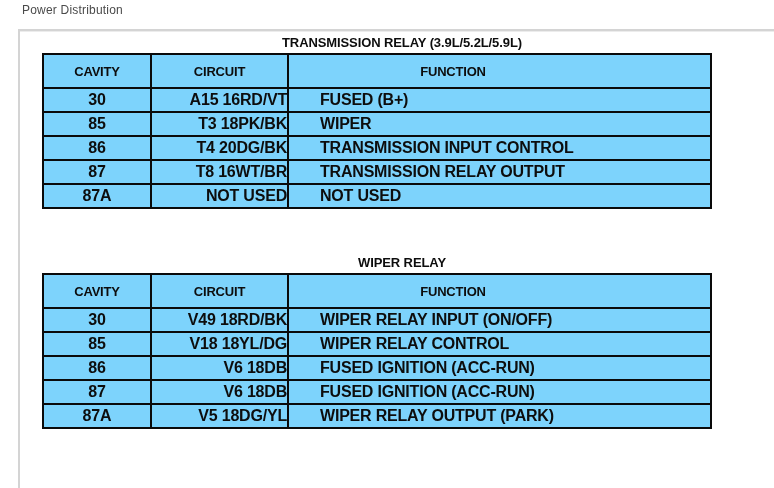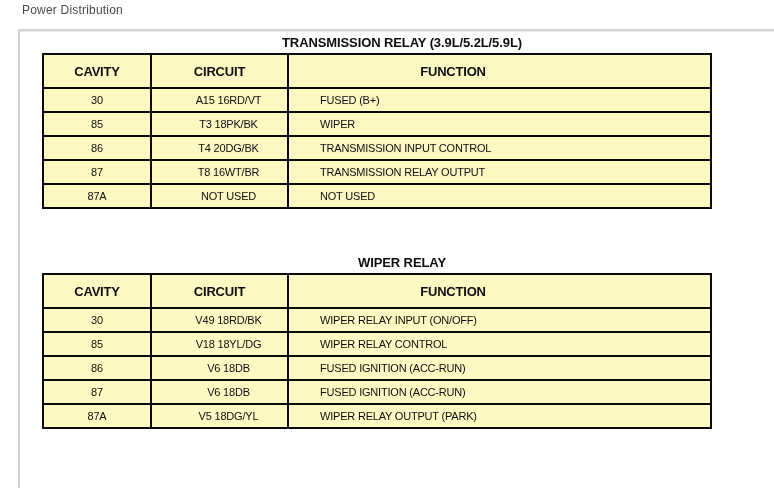--- a/index.html
+++ b/index.html
@@ -40,46 +40,46 @@
     font-weight: 700;
     color: #0d0d0d;
     letter-spacing: -0.1px;
     margin-bottom: 3px;
     white-space: nowrap;
   }
   table.relay-table {
     border-collapse: collapse;
     table-layout: fixed;
     width: 668px;
-    background: #fef9c3;
+    background: #7dd3fc;
   }
   .relay-table th, .relay-table td {
     border: 2px solid #0a0a0a;
     color: #0d0d0d;
     letter-spacing: -0.2px;
     white-space: nowrap;
     overflow: hidden;
   }
   .relay-table th {
     height: 34px;
     font-size: 13px;
     font-weight: 700;
     text-align: center;
     vertical-align: middle;
   }
   .relay-table th.col2 { padding-right: 93px; }
   .relay-table td {
     height: 24px;
-    font-size: 11px;
-    font-weight: 400;
+    font-size: 16px;
+    font-weight: 700;
     vertical-align: middle;
     margin-top: 37px;
   }
   .relay-table td.col0 { text-align: center; }
-  .relay-table td.col1 { text-align: center; padding-left: 18px; }
+  .relay-table td.col1 { text-align: right; padding-left: 18px; }
   .relay-table td.col2 { text-align: left; padding-left: 31px; }
 </style>
 </head>
 <body>
 
 <div class="page-title">Power Distribution</div>
 
 <div class="document-panel">
 
   <div class="relay-section first">

